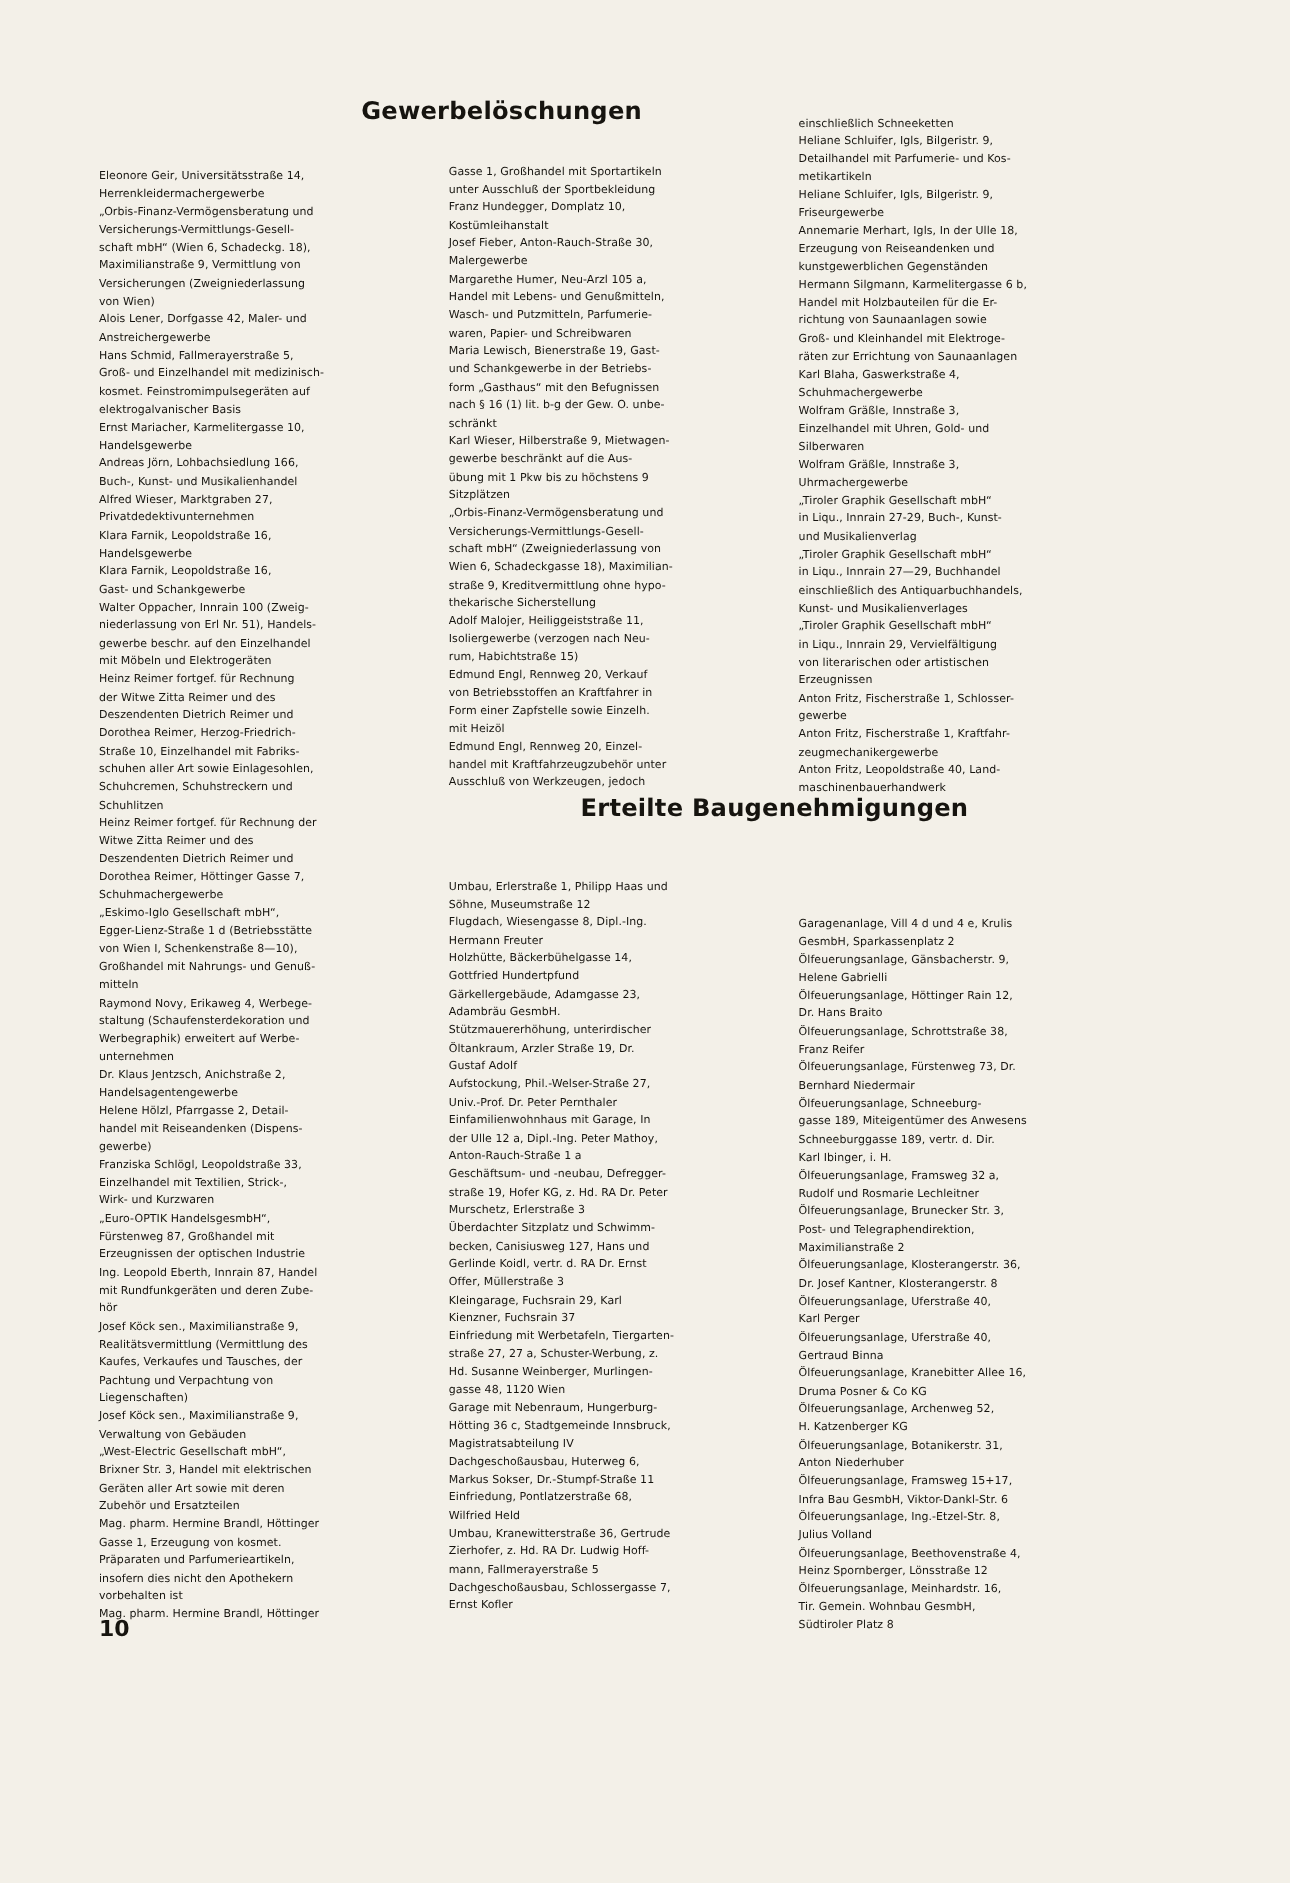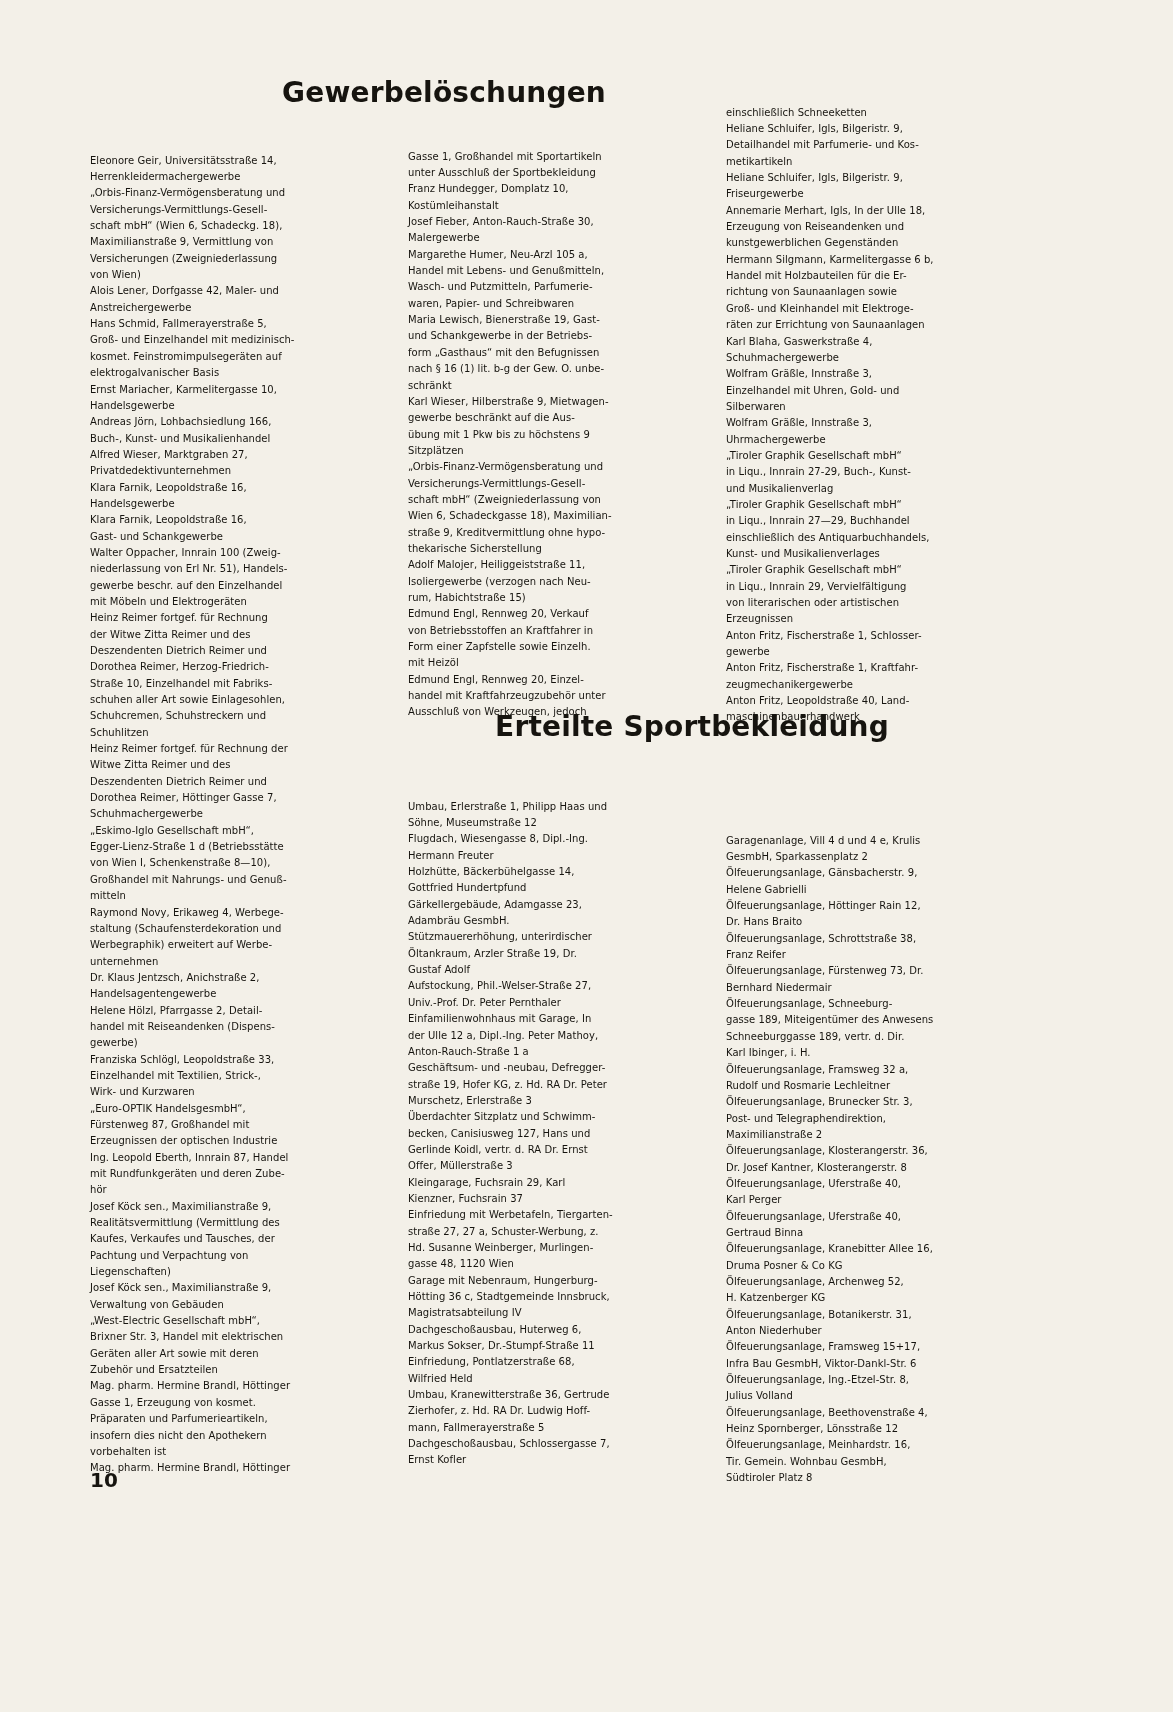--- a/index.html
+++ b/index.html
@@ -23,23 +23,23 @@
     padding: 60px 90px 40px 90px;
   }
   .content {
     position: relative;
     width: 100%;
     height: 100%;
   }
   h1.section-title {
     font-family: "DejaVu Sans", sans-serif;
     font-weight: bold;
-    font-size: 28px;
+    font-size: 22px;
     letter-spacing: 0.2px;
-    margin: 4px;
+    margin: 16px;
     padding: 0;
     line-height: 1.05;
   }
   .title-1 {
     position: absolute;
     left: 140px;
     top: 14px;
     width: 420px;
     text-align: center;
   }
@@ -264,21 +264,21 @@
 von literarischen oder artistischen
 Erzeugnissen
 Anton Fritz, Fischerstraße 1, Schlosser-
 gewerbe
 Anton Fritz, Fischerstraße 1, Kraftfahr-
 zeugmechanikergewerbe
 Anton Fritz, Leopoldstraße 40, Land-
 maschinenbauerhandwerk</p>
     </div>
 
-    <h1 class="section-title title-2">Erteilte Sportbekleidung</h1>
+    <h1 class="section-title title-2">Erteilte Baugenehmigungen</h1>
 
     <div class="col b1">
       <p>Umbau, Erlerstraße 1, Philipp Haas und
 Söhne, Museumstraße 12
 Flugdach, Wiesengasse 8, Dipl.-Ing.
 Hermann Freuter
 Holzhütte, Bäckerbühelgasse 14,
 Gottfried Hundertpfund
 Gärkellergebäude, Adamgasse 23,
 Adambräu GesmbH.

